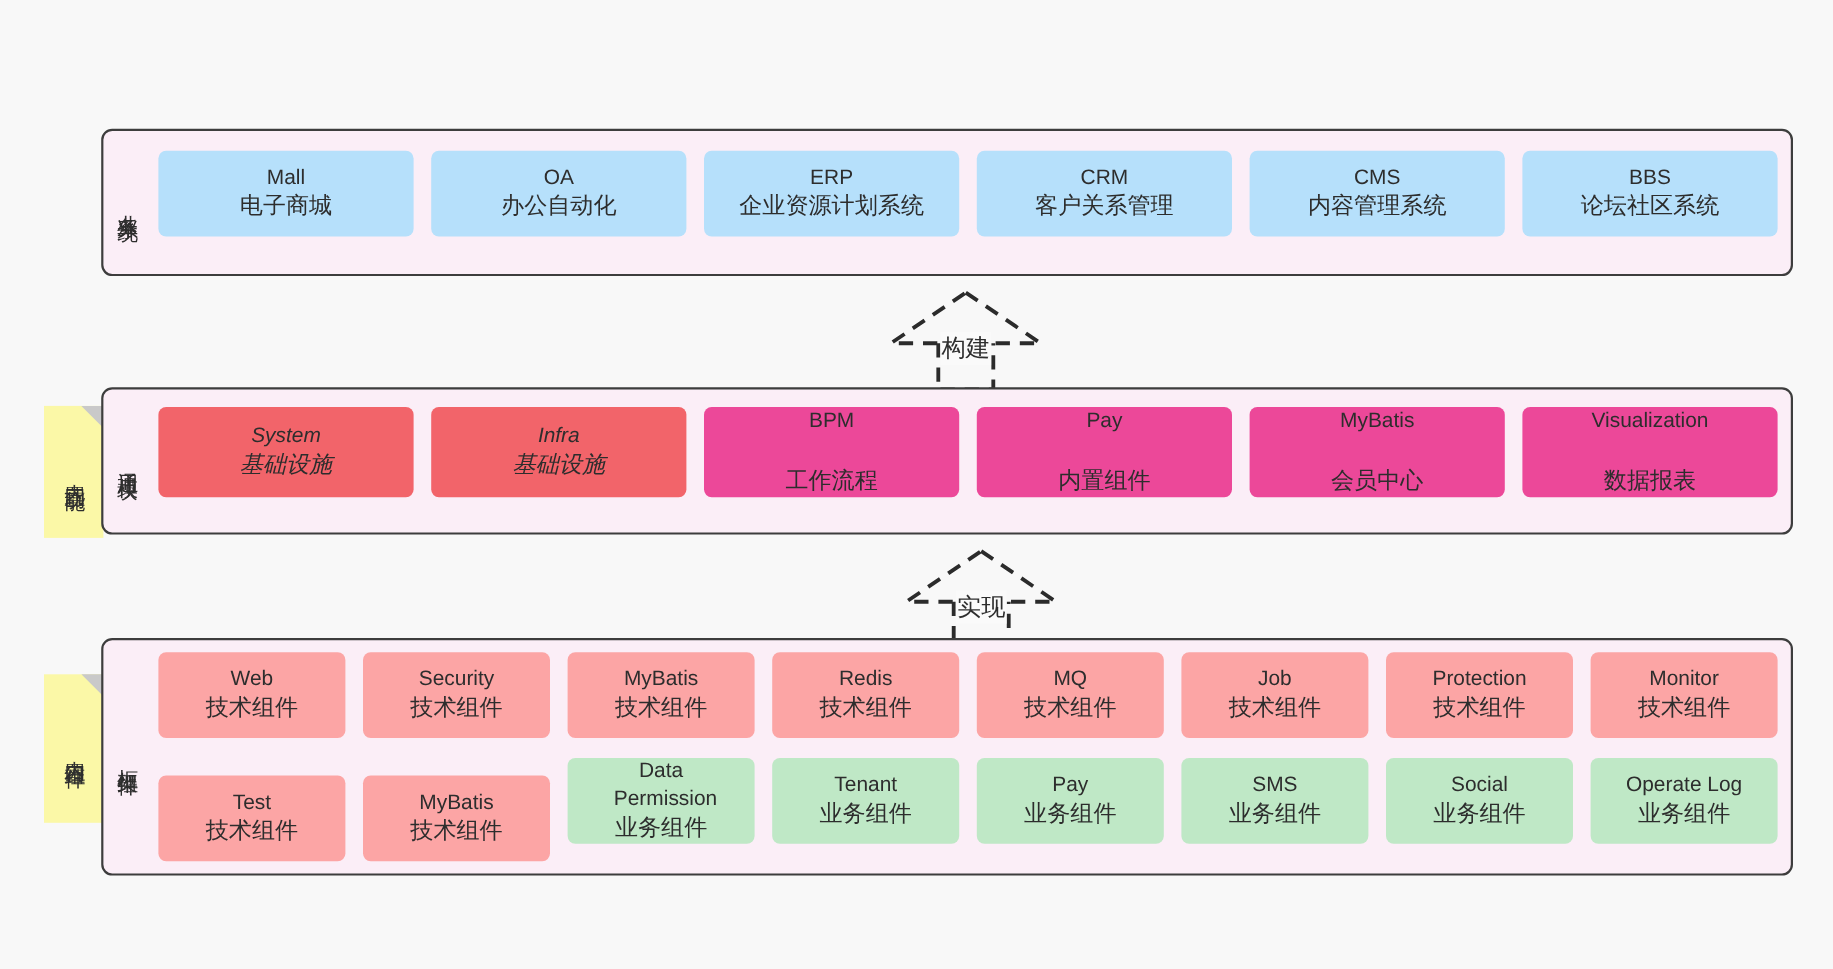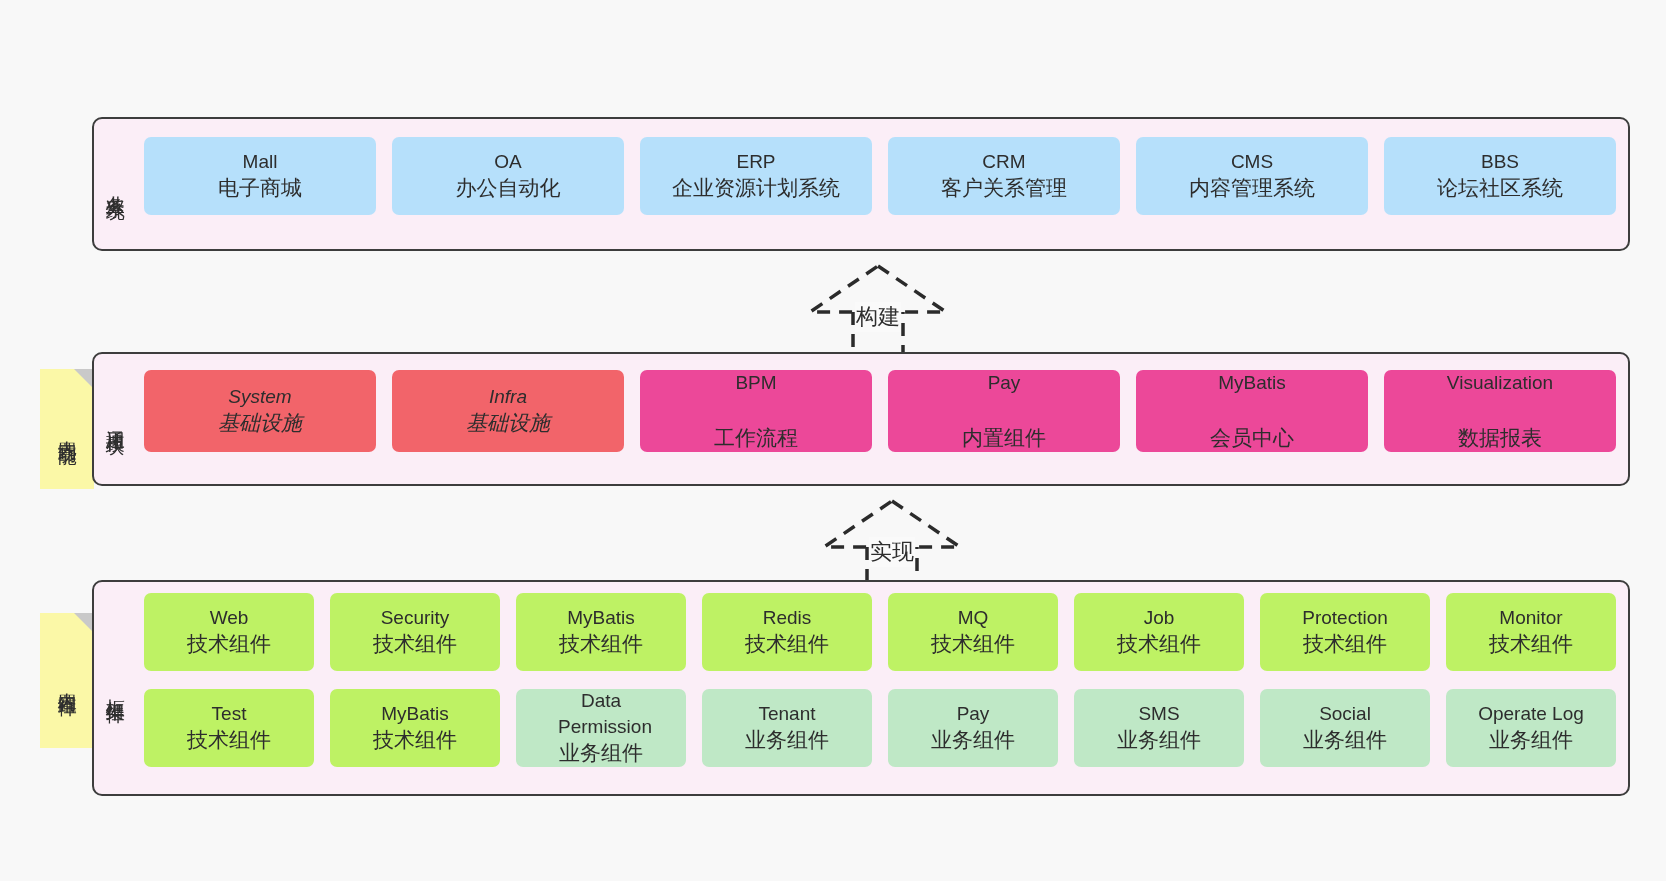--- a/index.html
+++ b/index.html
@@ -78,21 +78,21 @@
 
   
   .row-biz .card   { height: 78px; }
   .row-mod .card   { height: 82px; }
   .row-frame .card { height: 78px; }
 
   
   .c-blue        { background: #b6e0fb; }
   .c-red         { background: #f2646a; font-style: italic; }
   .c-pink        { background: #ec4899; justify-content: space-between; }
-  .c-green       { background: #bef264; }
+  .c-green       { background: #fca5a5; margin-top: 16px; }
   .c-green-light { background: #bfe8c6; }
 
   
   .note {
     position: absolute;
     box-sizing: border-box;
     width: 54px;
     background: #fbf8a7;
     color: #2e2e2e;
     font-size: 19px;

